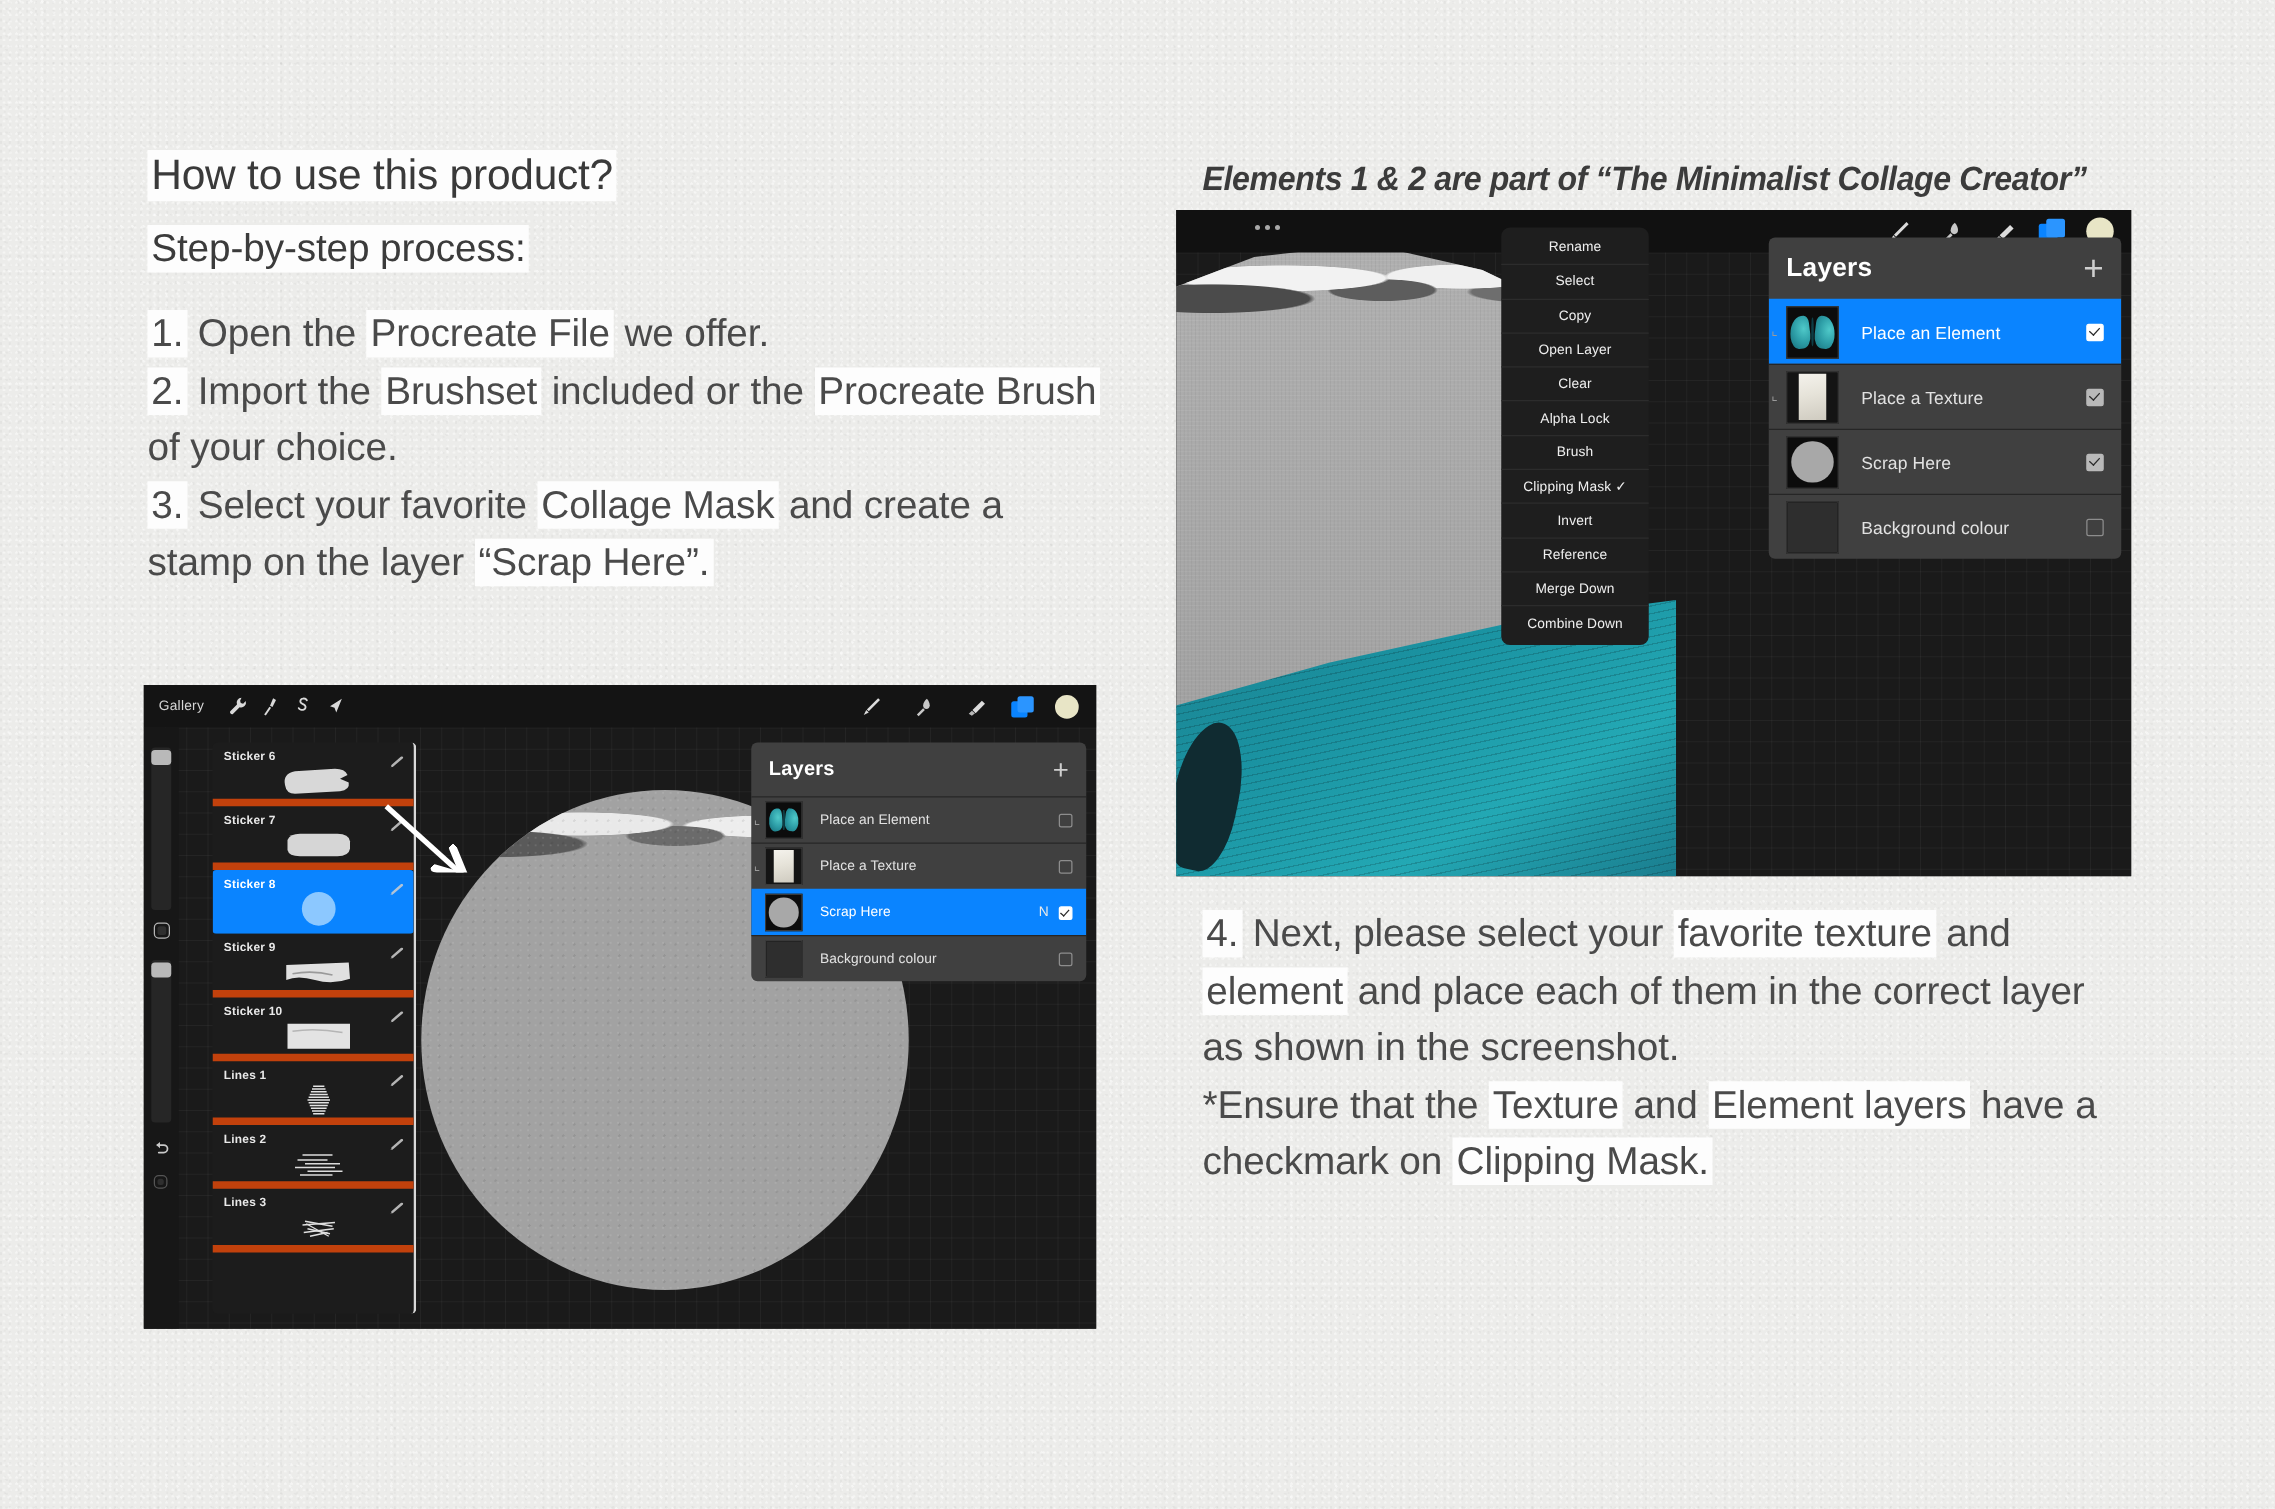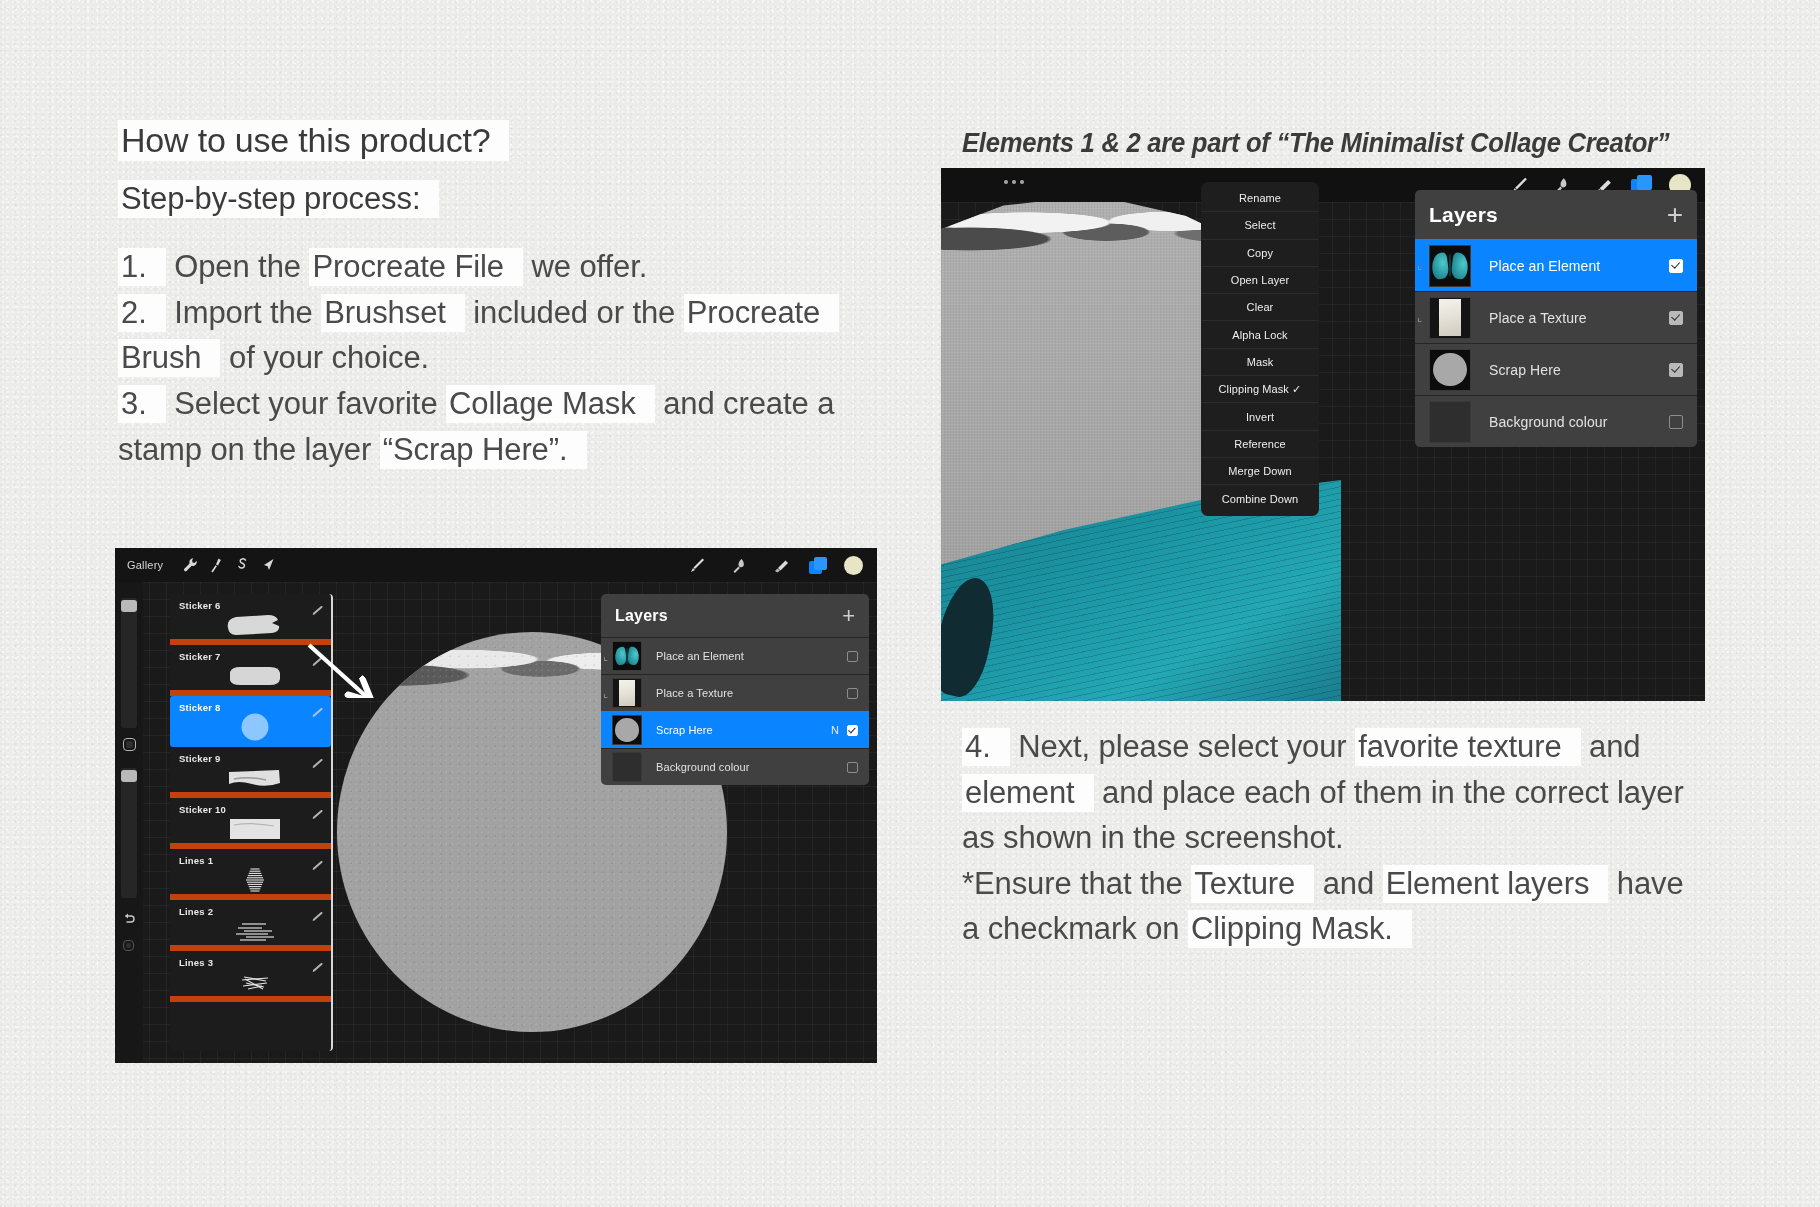--- a/index.html
+++ b/index.html
@@ -17,21 +17,21 @@
       radial-gradient(circle at 31% 88%, rgba(0,0,0,0.028) 0 1px, transparent 1px),
       radial-gradient(circle at 66% 41%, rgba(255,255,255,0.45) 0 1px, transparent 1px);
     background-size: 7px 7px, 11px 11px, 9px 9px, 13px 13px, 5px 5px;
     position: relative;
   }
 
   
   .txt-block { position: absolute; }
   .hl {
     background: #fdfdfd;
-    padding: 1px 19px 2px 3px;
+    padding: 1px 3px 2px 3px;
     box-decoration-break: clone;
     -webkit-box-decoration-break: clone;
   }
   .line-title {
     font-size: 34px; color: #3a3a3a; font-weight: 400;
     letter-spacing: -0.2px; line-height: 1.22;
     margin-bottom: 19px; white-space: nowrap;
   }
   .line-sub {
     font-size: 31px; color: #3b3b3b; font-weight: 400;
@@ -604,21 +604,21 @@
       <b></b>
   </div>
 
   <div class="ctx-menu" id="ctx-menu">
       <div class="ctx-item">Rename</div>
       <div class="ctx-item">Select</div>
       <div class="ctx-item">Copy</div>
       <div class="ctx-item">Open Layer</div>
       <div class="ctx-item">Clear</div>
       <div class="ctx-item">Alpha Lock</div>
-      <div class="ctx-item">Mask</div>
+      <div class="ctx-item">Brush</div>
       <div class="ctx-item">Clipping Mask ✓</div>
       <div class="ctx-item">Invert</div>
       <div class="ctx-item">Reference</div>
       <div class="ctx-item">Merge Down</div>
       <div class="ctx-item">Combine Down</div>
     </div>
 
   <div class="layers-panel" id="layers-right" style="top:22px; width:282px;">
       <div class="lp-head">
         <div class="lp-title" style="font-size: 21px;">Layers</div>

